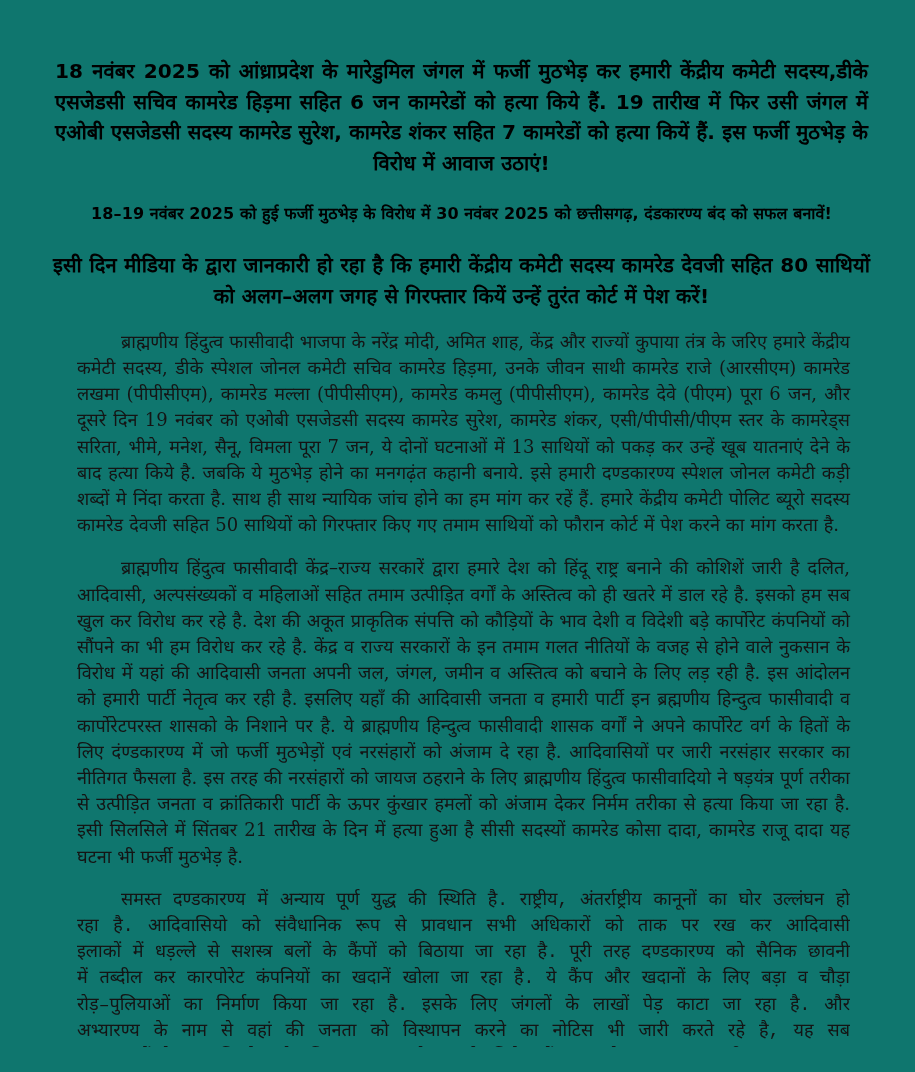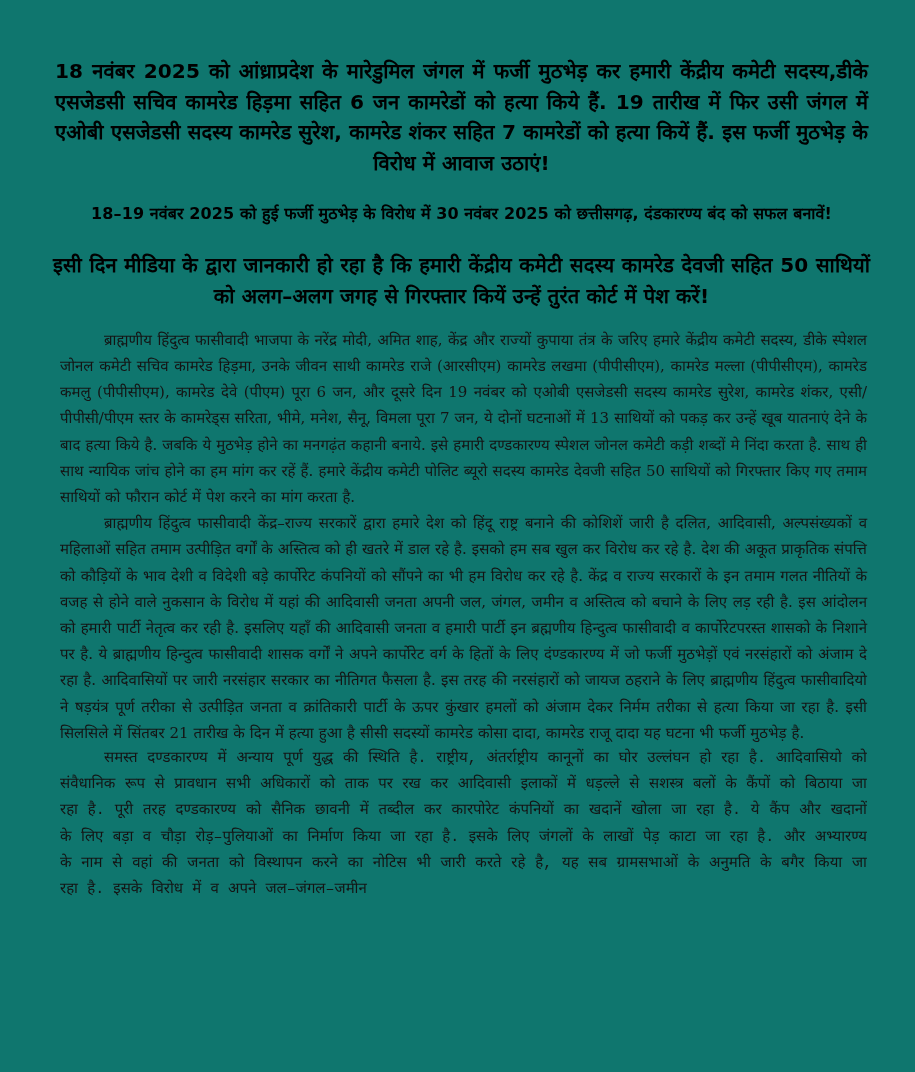--- a/index.html
+++ b/index.html
@@ -57,26 +57,26 @@
 
   
   .body-wrap {
     margin-top: 15px;
     padding-left: 7px;
     padding-right: 3px;
   }
 
   .body-para {
     font-family: "DejaVu Serif", "Liberation Serif", serif;
-    font-size: 15px;
+    font-size: 18px;
     line-height: 26.2px;
     text-align: justify;
     text-justify: inter-word;
     color: #141414;
-    margin: 0;
+    margin: 17px;
     text-indent: 44px;
     word-spacing: 0.2px;
   }
 
   .body-para + .body-para {
     margin-top: 0px;
   }
 
   
   .body-para.clipped {
@@ -87,21 +87,21 @@
 </style>
 </head>
 <body>
 
 <div class="page">
 
   <div class="headline-block hl-1">18 नवंबर 2025 को आंध्राप्रदेश के मारेडुमिल जंगल में फर्जी मुठभेड़ कर हमारी केंद्रीय कमेटी सदस्य,डीके एसजेडसी सचिव कामरेड हिड़मा सहित 6 जन कामरेडों को हत्या किये हैं. 19 तारीख में फिर उसी जंगल में एओबी एसजेडसी सदस्य कामरेड सुरेश, कामरेड शंकर सहित 7 कामरेडों को हत्या कियें हैं. इस फर्जी मुठभेड़ के विरोध में आवाज उठाएं!</div>
 
   <div class="headline-block hl-2">18–19 नवंबर 2025 को हुई फर्जी मुठभेड़ के विरोध में 30 नवंबर 2025 को छत्तीसगढ़, दंडकारण्य बंद को सफल बनावें!</div>
 
-  <div class="headline-block hl-3">इसी दिन मीडिया के द्वारा जानकारी हो रहा है कि हमारी केंद्रीय कमेटी सदस्य कामरेड देवजी सहित 50 साथियों को अलग–अलग जगह से गिरफ्तार कियें उन्हें तुरंत कोर्ट में पेश करें!</div>
+  <div class="headline-block hl-3">इसी दिन मीडिया के द्वारा जानकारी हो रहा है कि हमारी केंद्रीय कमेटी सदस्य कामरेड देवजी सहित 80 साथियों को अलग–अलग जगह से गिरफ्तार कियें उन्हें तुरंत कोर्ट में पेश करें!</div>
 
   <div class="body-wrap">
     <p class="body-para">ब्राह्मणीय हिंदुत्व फासीवादी भाजपा के नरेंद्र मोदी, अमित शाह, केंद्र और राज्यों कुपाया तंत्र के जरिए हमारे केंद्रीय कमेटी सदस्य, डीके स्पेशल जोनल कमेटी सचिव कामरेड हिड़मा, उनके जीवन साथी कामरेड राजे (आरसीएम) कामरेड लखमा (पीपीसीएम), कामरेड मल्ला (पीपीसीएम), कामरेड कमलु (पीपीसीएम), कामरेड देवे (पीएम) पूरा 6 जन, और दूसरे दिन 19 नवंबर को एओबी एसजेडसी सदस्य कामरेड सुरेश, कामरेड शंकर, एसी/पीपीसी/पीएम स्तर के कामरेड्स सरिता, भीमे, मनेश, सैनू, विमला पूरा 7 जन, ये दोनों घटनाओं में 13 साथियों को पकड़ कर उन्हें खूब यातनाएं देने के बाद हत्या किये है. जबकि ये मुठभेड़ होने का मनगढ़ंत कहानी बनाये. इसे हमारी दण्डकारण्य स्पेशल जोनल कमेटी कड़ी शब्दों मे निंदा करता है. साथ ही साथ न्यायिक जांच होने का हम मांग कर रहें हैं. हमारे केंद्रीय कमेटी पोलिट ब्यूरो सदस्य कामरेड देवजी सहित 50 साथियों को गिरफ्तार किए गए तमाम साथियों को फौरान कोर्ट में पेश करने का मांग करता है.</p>
 
 
     <p class="body-para">ब्राह्मणीय हिंदुत्व फासीवादी केंद्र–राज्य सरकारें द्वारा हमारे देश को हिंदू राष्ट्र बनाने की कोशिशें जारी है दलित, आदिवासी, अल्पसंख्यकों व महिलाओं सहित तमाम उत्पीड़ित वर्गों के अस्तित्व को ही खतरे में डाल रहे है. इसको हम सब खुल कर विरोध कर रहे है. देश की अकूत प्राकृतिक संपत्ति को कौड़ियों के भाव देशी व विदेशी बड़े कार्पोरेट कंपनियों को सौंपने का भी हम विरोध कर रहे है. केंद्र व राज्य सरकारों के इन तमाम गलत नीतियों के वजह से होने वाले नुकसान के विरोध में यहां की आदिवासी जनता अपनी जल, जंगल, जमीन व अस्तित्व को बचाने के लिए लड़ रही है. इस आंदोलन को हमारी पार्टी नेतृत्व कर रही है. इसलिए यहॉं की आदिवासी जनता व हमारी पार्टी इन ब्रह्मणीय हिन्दुत्व फासीवादी व कार्पोरेटपरस्त शासको के निशाने पर है. ये ब्राह्मणीय हिन्दुत्व फासीवादी शासक वर्गों ने अपने कार्पोरेट वर्ग के हितों के लिए दंण्डकारण्य में जो फर्जी मुठभेड़ों एवं नरसंहारों को अंजाम दे रहा है. आदिवासियों पर जारी नरसंहार सरकार का नीतिगत फैसला है. इस तरह की नरसंहारों को जायज ठहराने के लिए ब्राह्मणीय हिंदुत्व फासीवादियो ने षड़यंत्र पूर्ण तरीका से उत्पीड़ित जनता व क्रांतिकारी पार्टी के ऊपर कुंखार हमलों को अंजाम देकर निर्मम तरीका से हत्या किया जा रहा है. इसी सिलसिले में सिंतबर 21 तारीख के दिन में हत्या हुआ है सीसी सदस्यों कामरेड कोसा दादा, कामरेड राजू दादा यह घटना भी फर्जी मुठभेड़ है.</p>
 
     <p class="body-para clipped">समस्त दण्डकारण्य में अन्याय पूर्ण युद्ध की स्थिति है. राष्ट्रीय, अंतर्राष्ट्रीय कानूनों का घोर उल्लंघन हो रहा है. आदिवासियो को संवैधानिक रूप से प्रावधान सभी अधिकारों को ताक पर रख कर आदिवासी इलाकों में धड़ल्ले से सशस्त्र बलों के कैंपों को बिठाया जा रहा है. पूरी तरह दण्डकारण्य को सैनिक छावनी में तब्दील कर कारपोरेट कंपनियों का खदानें खोला जा रहा है. ये कैंप और खदानों के लिए बड़ा व चौड़ा रोड़–पुलियाओं का निर्माण किया जा रहा है. इसके लिए जंगलों के लाखों पेड़ काटा जा रहा है. और अभ्यारण्य के नाम से वहां की जनता को विस्थापन करने का नोटिस भी जारी करते रहे है, यह सब ग्रामसभाओं के अनुमति के बगैर किया जा रहा है. इसके विरोध में व अपने जल–जंगल–जमीन</p>
   </div>
 

